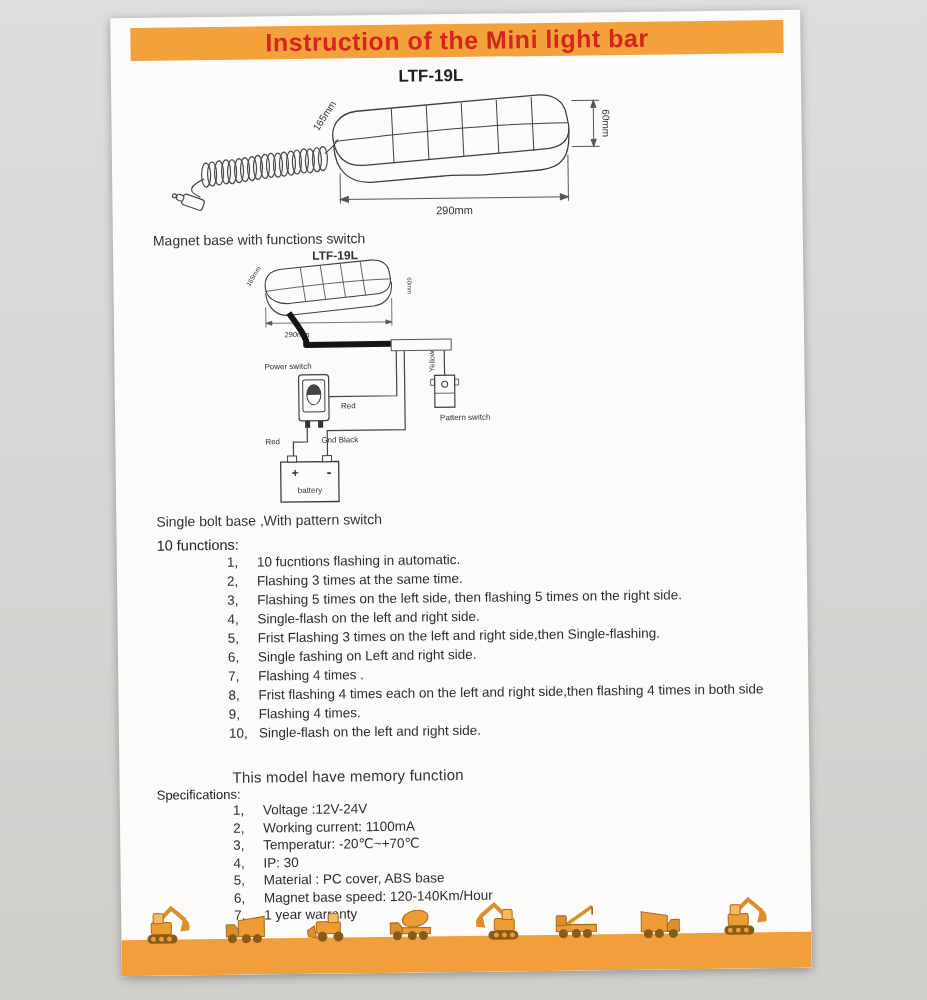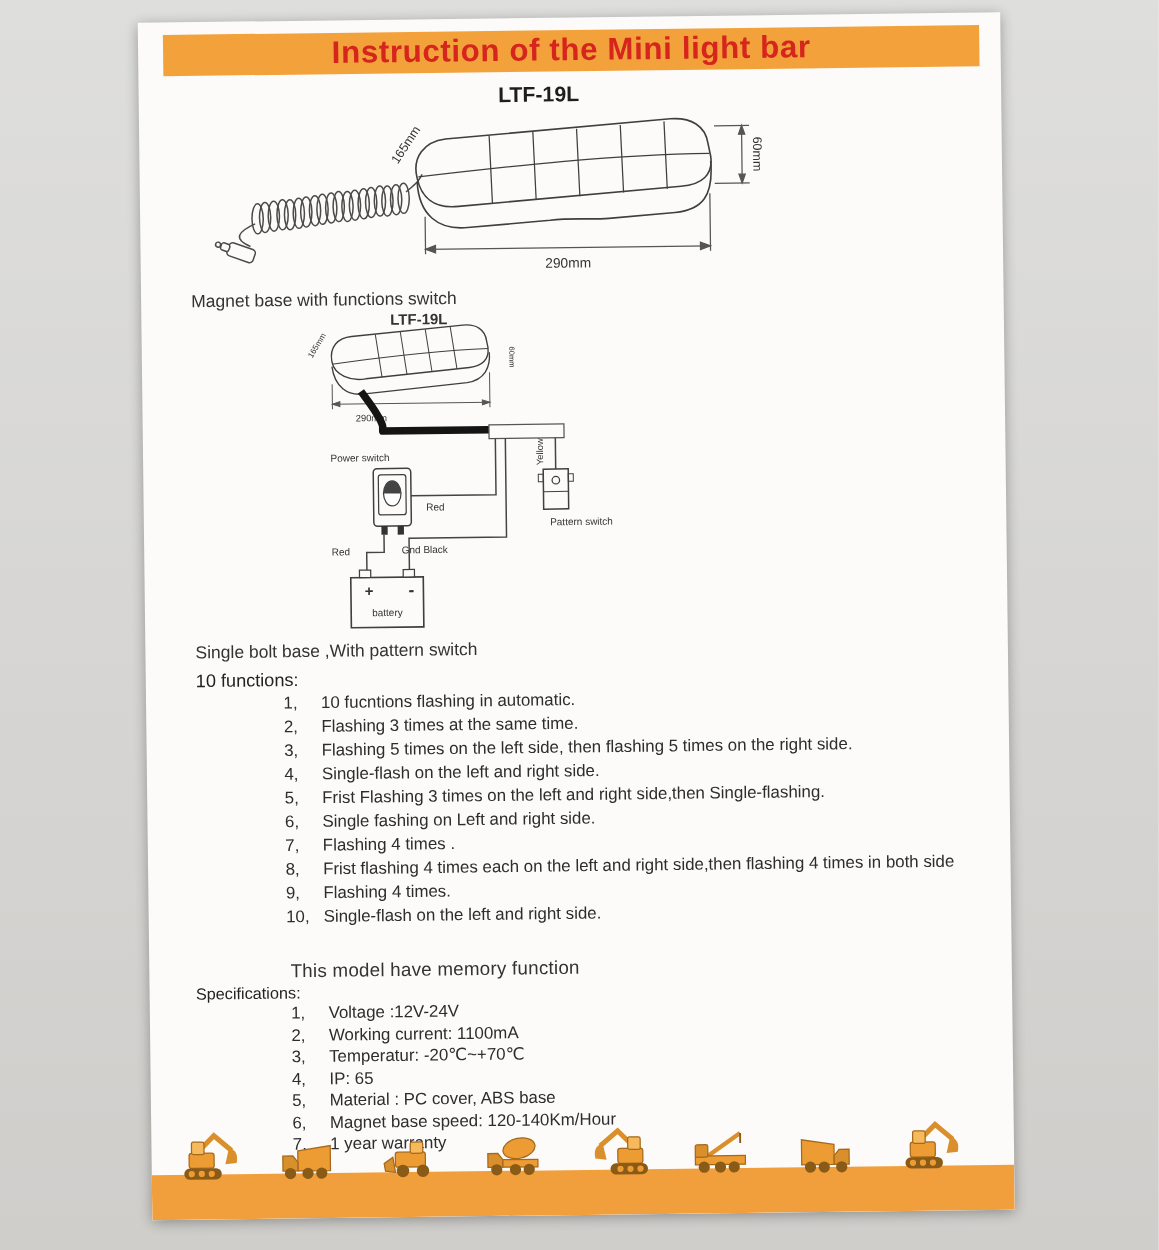--- a/index.html
+++ b/index.html
@@ -241,21 +241,21 @@
       <div class="li2">
           <span class="num">2,</span>
           <span class="txt">Working current: 1100mA</span>
         </div>
       <div class="li2">
           <span class="num">3,</span>
           <span class="txt">Temperatur: -20℃~+70℃</span>
         </div>
       <div class="li2">
           <span class="num">4,</span>
-          <span class="txt">IP: 65</span>
+          <span class="txt">IP: 30</span>
         </div>
       <div class="li2">
           <span class="num">5,</span>
           <span class="txt">Material : PC cover, ABS base</span>
         </div>
       <div class="li2">
           <span class="num">6,</span>
           <span class="txt">Magnet base speed: 120-140Km/Hour</span>
         </div>
       <div class="li2">

